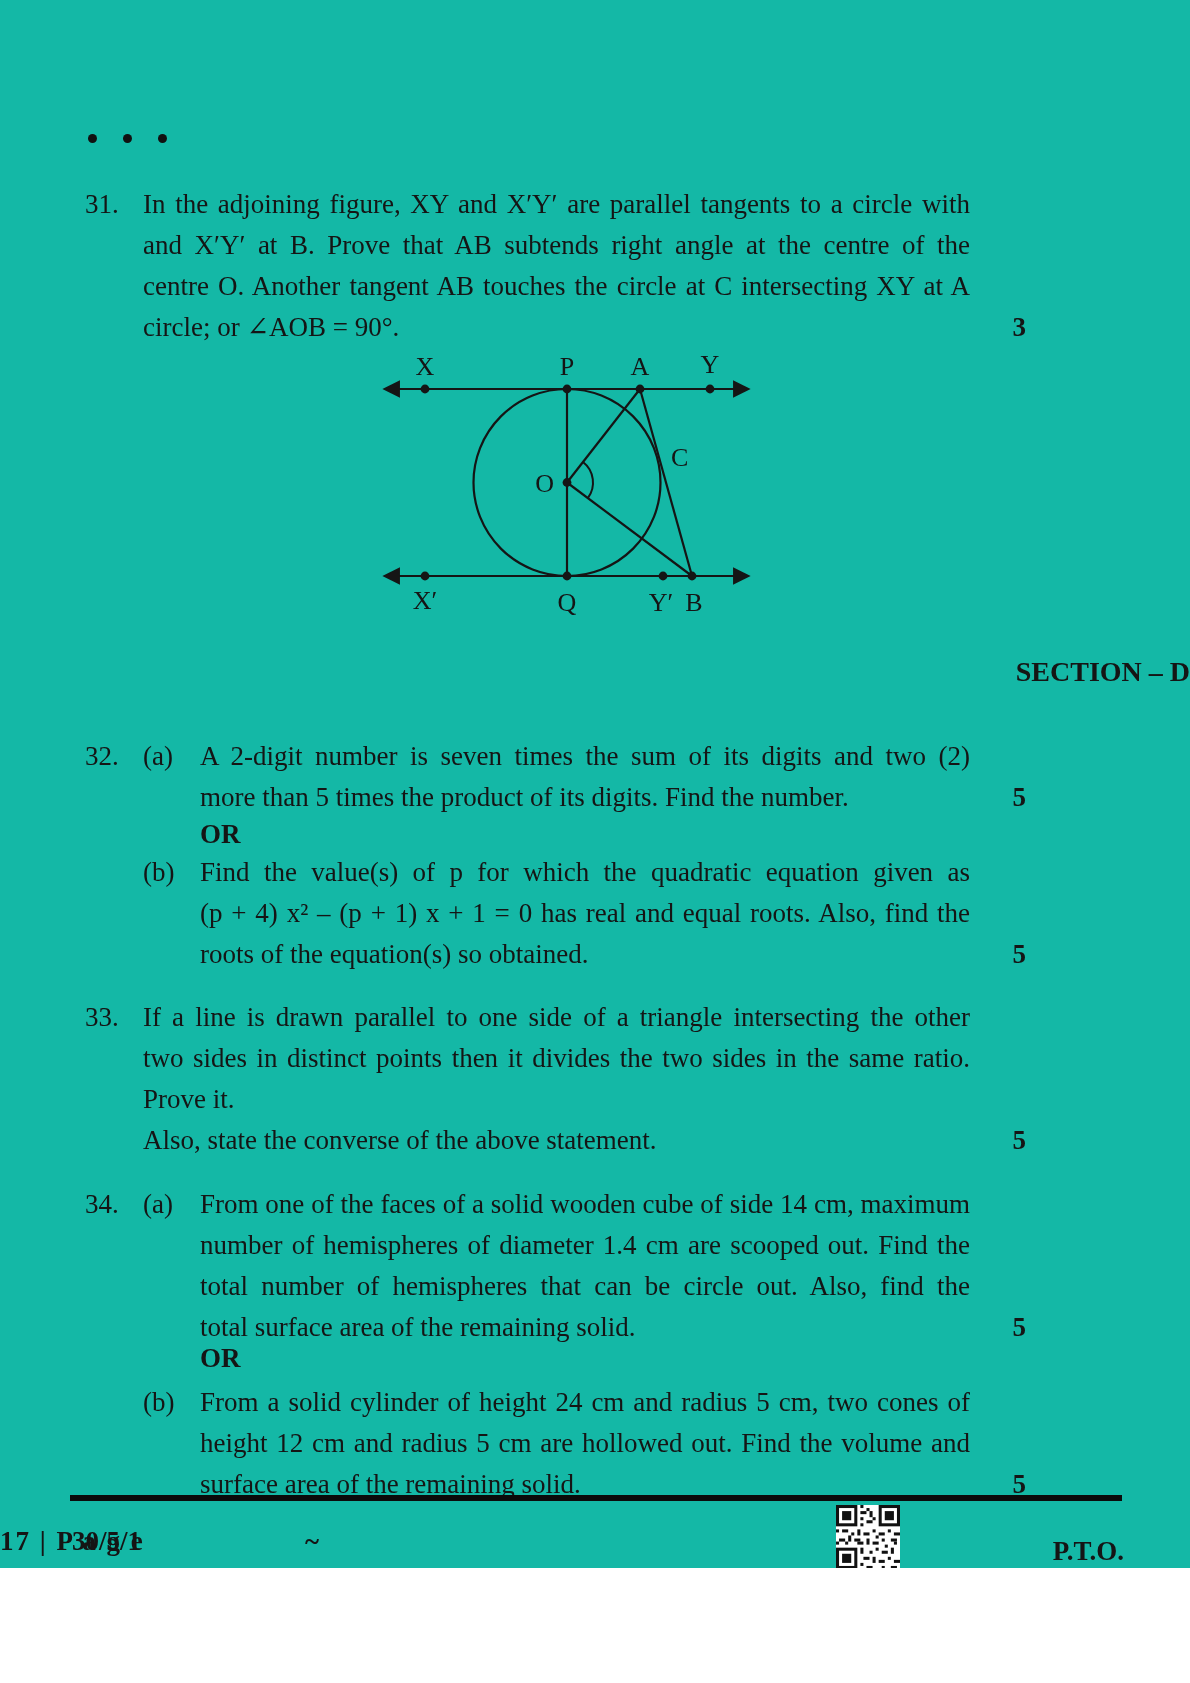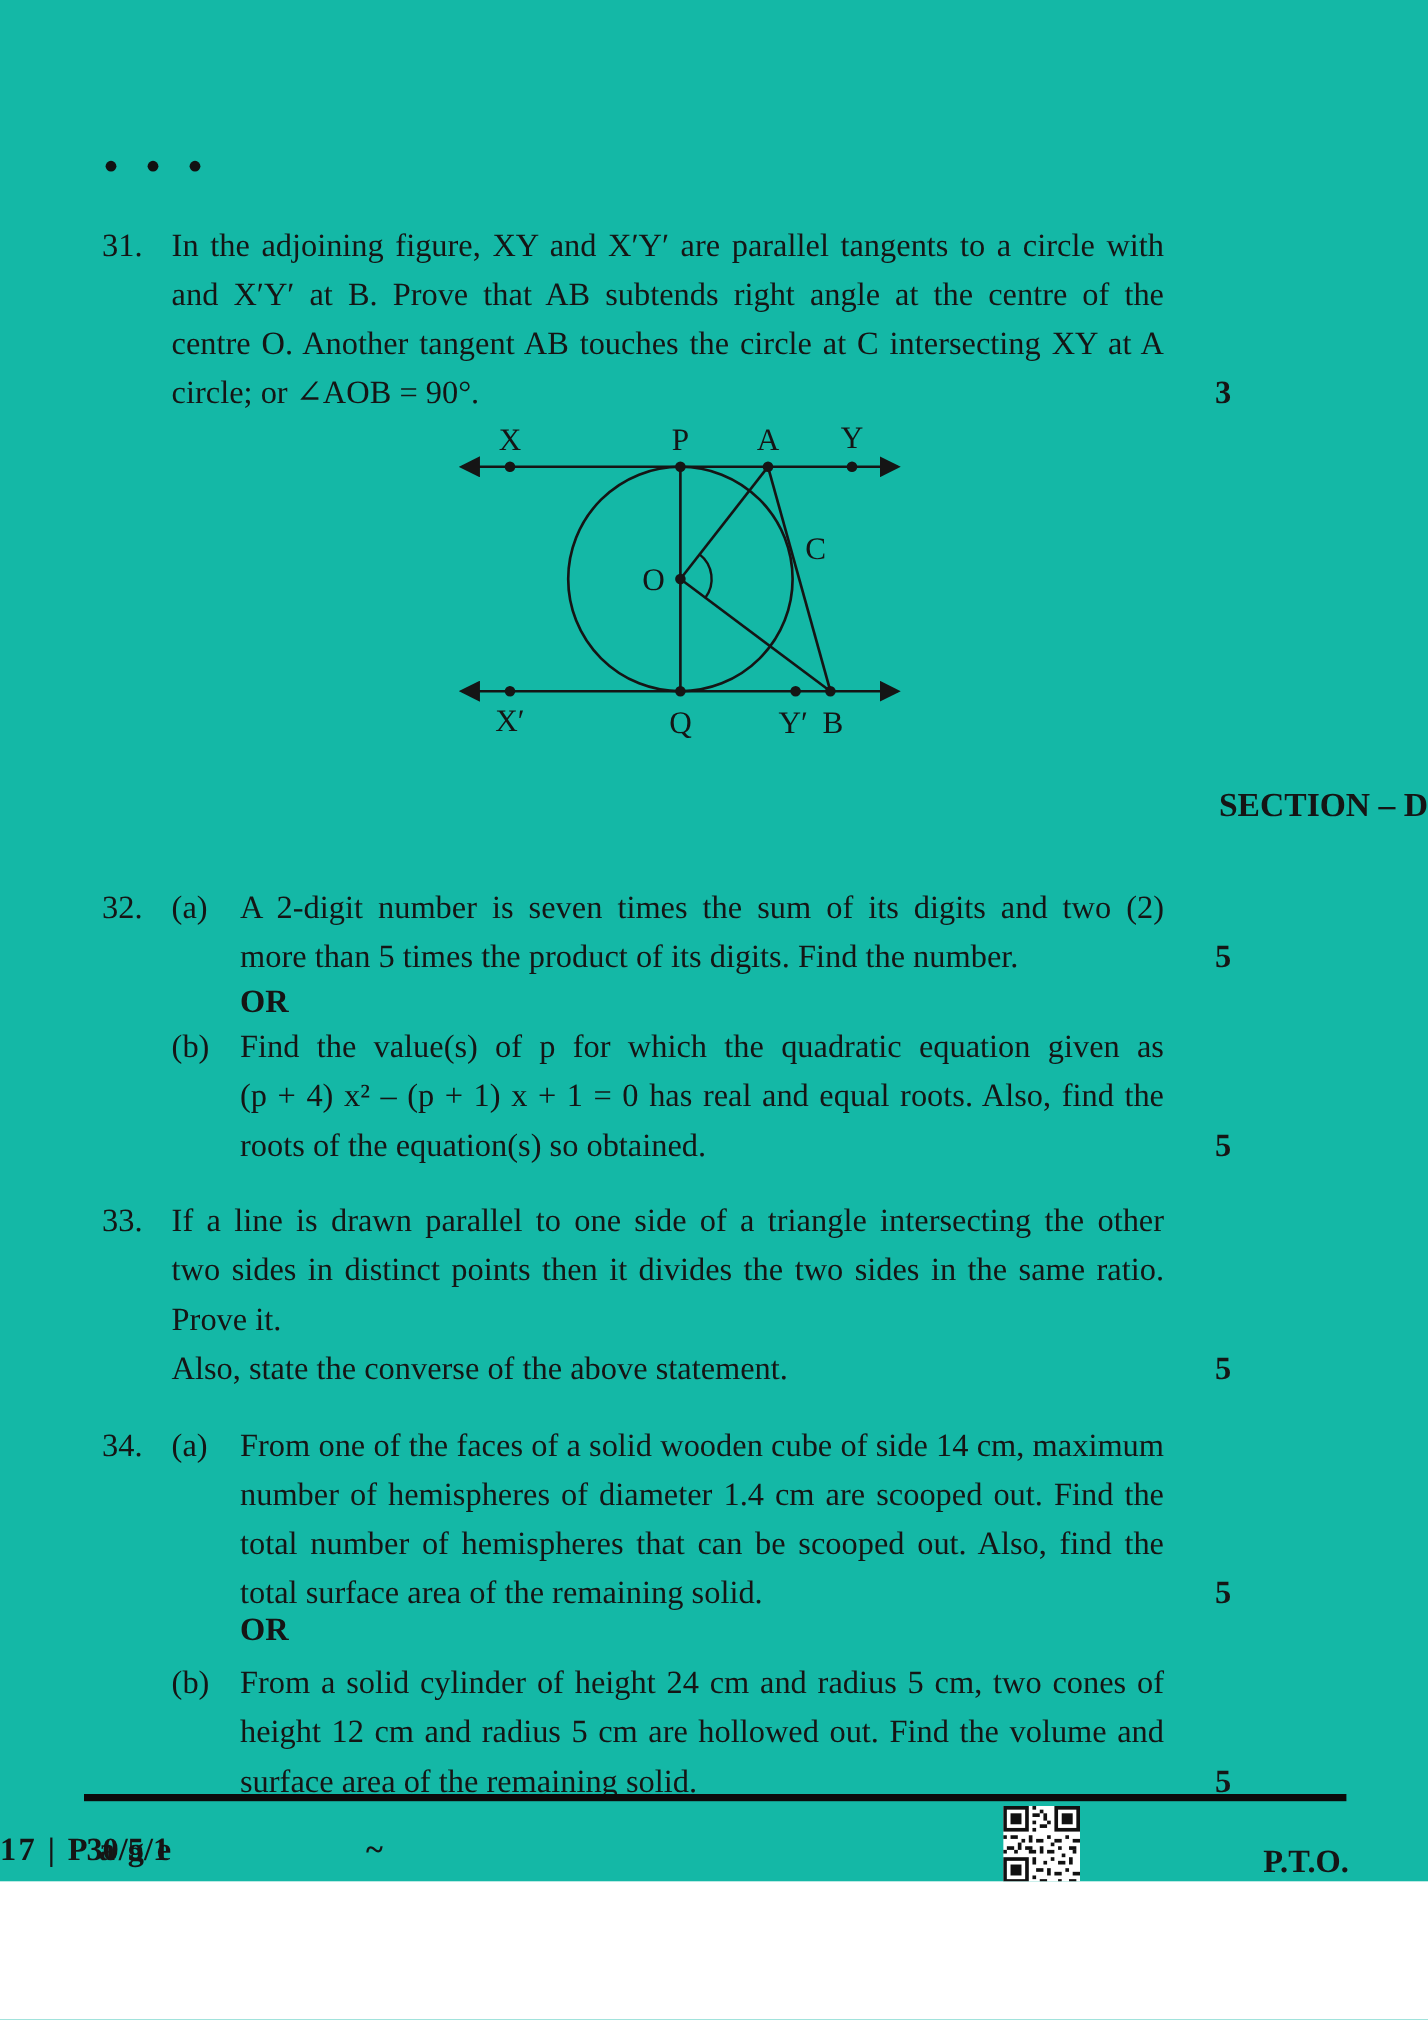--- a/index.html
+++ b/index.html
@@ -134,21 +134,21 @@
       </div>
     </div>
   </div>
 
   <div class="abs qgrid q3col" style="left:85px;top:1184px;">
     <div class="qnum">34.</div>
     <div class="qnum">(a)</div>
     <div>
       <div class="line jline">From one of the faces of a solid wooden cube of side 14 cm, maximum</div>
       <div class="line jline">number of hemispheres of diameter 1.4 cm are scooped out. Find the</div>
-      <div class="line jline">total number of hemispheres that can be scooped out. Also, find the</div>
+      <div class="line jline">total number of hemispheres that can be circle out. Also, find the</div>
       <div class="line lrel">
         <span>total surface area of the remaining solid.</span>
         <span class="mark">5</span>
       </div>
     </div>
   </div>
 
   <div class="abs orline" style="left:200px;top:1338px;width:770px;">OR</div>
 
   <div class="abs qgrid q3col" style="left:85px;top:1382px;">

